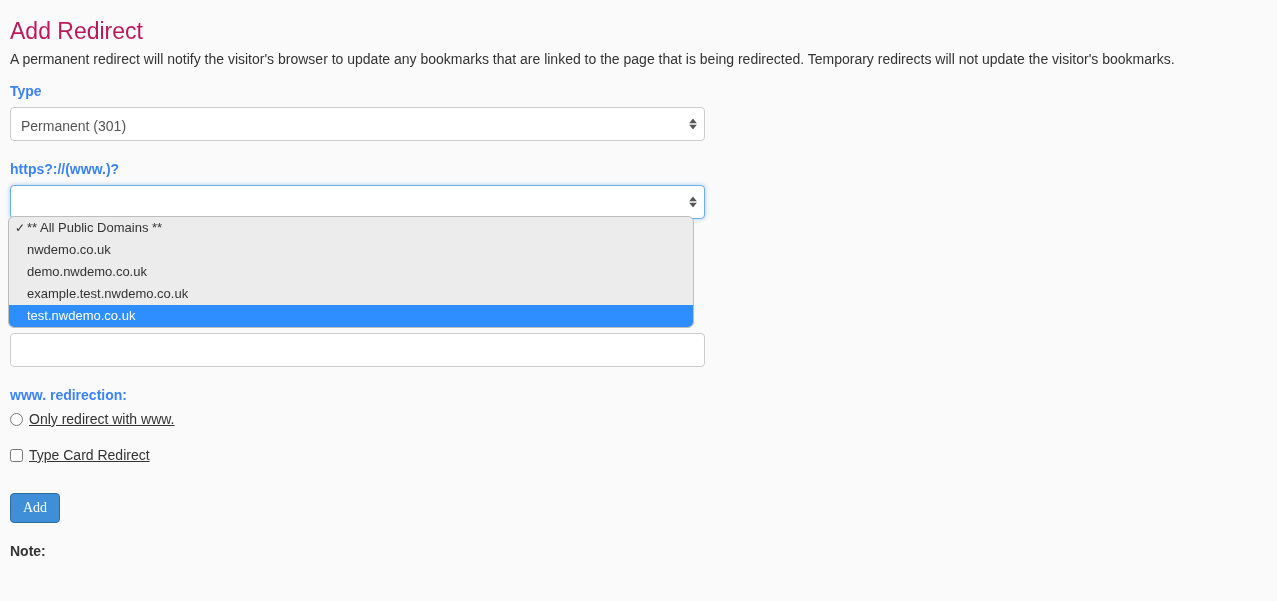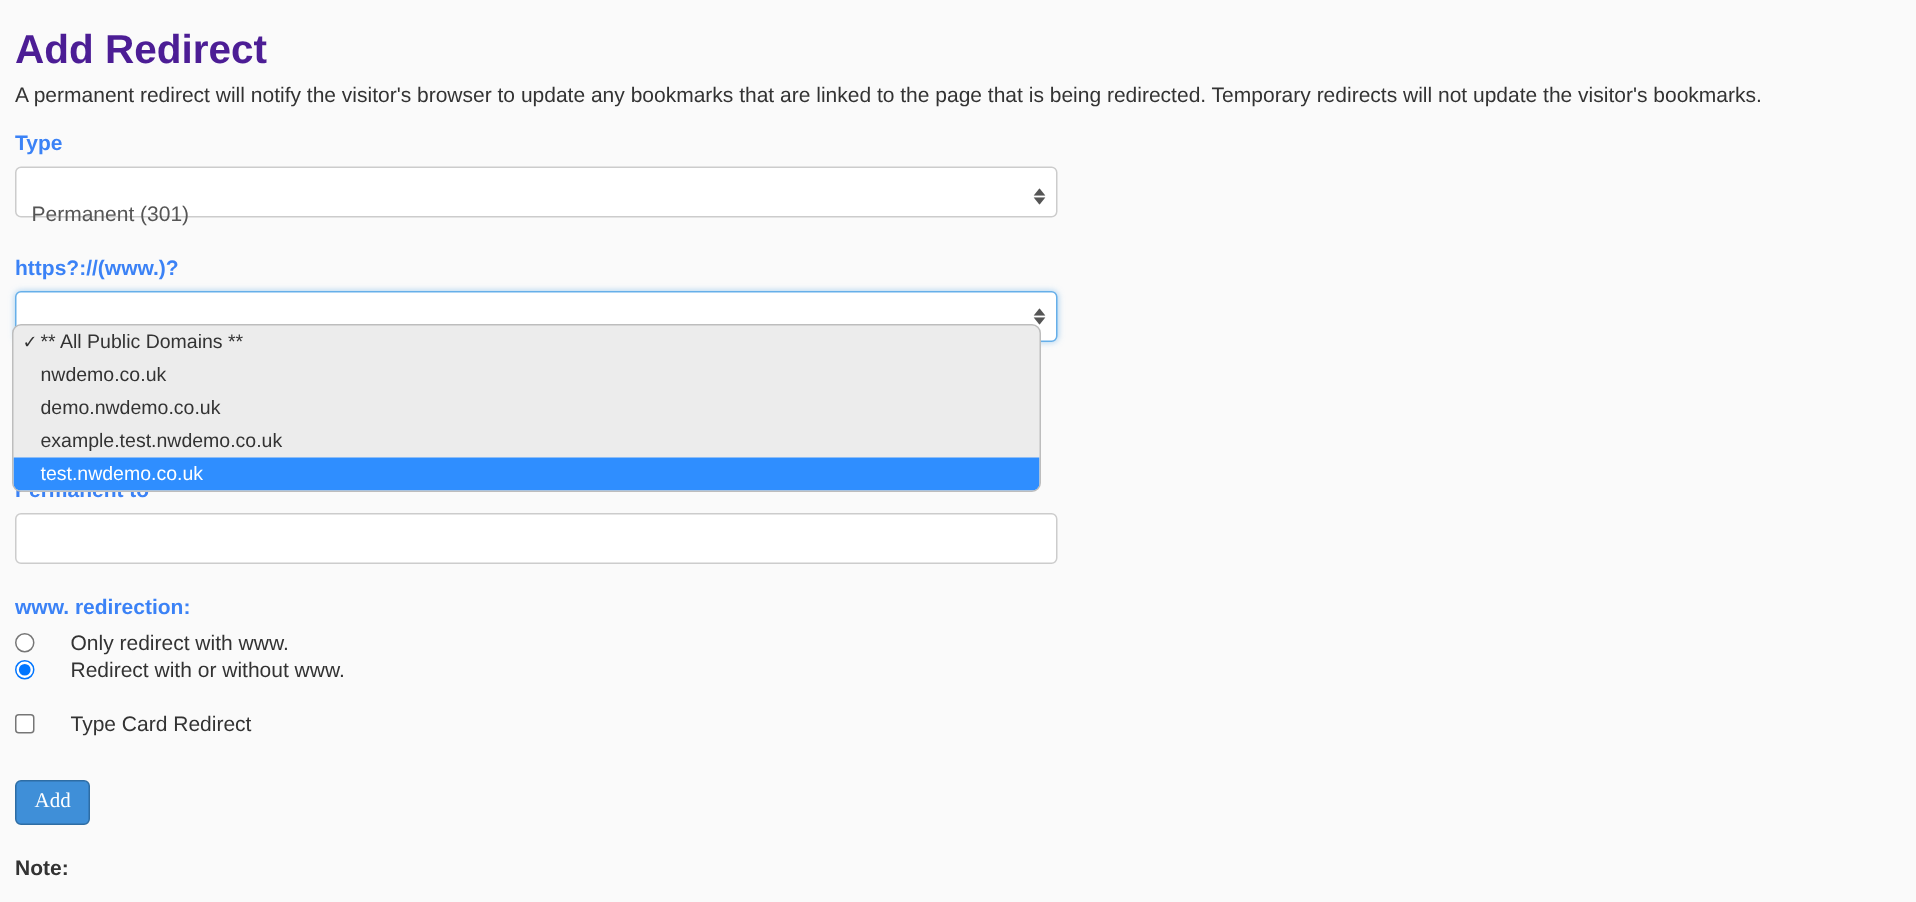--- a/index.html
+++ b/index.html
@@ -4,23 +4,23 @@
   <style>
     * { box-sizing: border-box; margin: 0; padding: 0; }
     body {
       font-family: -apple-system, BlinkMacSystemFont, "Segoe UI", Helvetica, Arial, sans-serif;
       font-size: 14px;
       color: #333;
       background: #fafafa;
       padding: 10px;
     }
     .page-title {
-      font-size: 27px;
-      font-weight: 700;
-      color: #4c1d95;
+      font-size: 23px;
+      font-weight: 400;
+      color: #be185d;
       margin-top: 8px;
       margin-bottom: 6px;
     }
     .page-desc {
       font-size: 14px;
       color: #333;
       margin-bottom: 16px;
     }
     .form-group {
       margin-bottom: 20px;
@@ -31,21 +31,21 @@
       margin-bottom: 8px;
       color: #3b82f6;
     }
     .form-control-wrap {
       position: relative;
       width: 695px;
     }
     .form-select {
       width: 100%;
       height: 34px;
-      padding: 22px 28px 6px 10px;
+      padding: 10px 28px 6px 10px;
       font-size: 14px;
       color: #555;
       background: #fff;
       border: 1px solid #ccc;
       border-radius: 4px;
       appearance: none;
       cursor: pointer;
       text-align: left;
     }
     .form-select.focused {
@@ -110,21 +110,22 @@
       color: #fff;
     }
     .radio-group {
       display: flex;
       flex-direction: column;
       gap: 2px;
     }
     .radio-row, .checkbox-row {
       display: flex;
       align-items: center;
-      gap: 24px;
+      gap: 6px;
+      text-decoration: underline;
     }
     .radio-row label, .checkbox-row label {
       cursor: pointer;
       font-size: 14px;
     }
     input[type="radio"], input[type="checkbox"] {
       width: 13px;
       height: 13px;
       cursor: pointer;
     }
@@ -191,24 +192,20 @@
   <input type="text" class="form-input" value="" style="">
 </div>
 
 <div class="form-group">
   <label class="form-label">www. redirection:</label>
   <div class="radio-group" id="www-radios">
       <div class="radio-row">
         <input type="radio" name="wwwopt" id="wwwopt0" style="">
         <label for="wwwopt0">Only redirect with www.</label>
       </div>
-      <div class="radio-row">
-        <input type="radio" name="wwwopt" id="wwwopt1" checked="" style="">
-        <label for="wwwopt1">Redirect with or without www.</label>
-      </div>
     </div>
 </div>
 
 <div class="form-group checkbox-row">
   <input type="checkbox" id="wildcard" style="">
   <label for="wildcard">Type Card Redirect</label>
 </div>
 
 <button class="btn-primary">Add</button>
 

